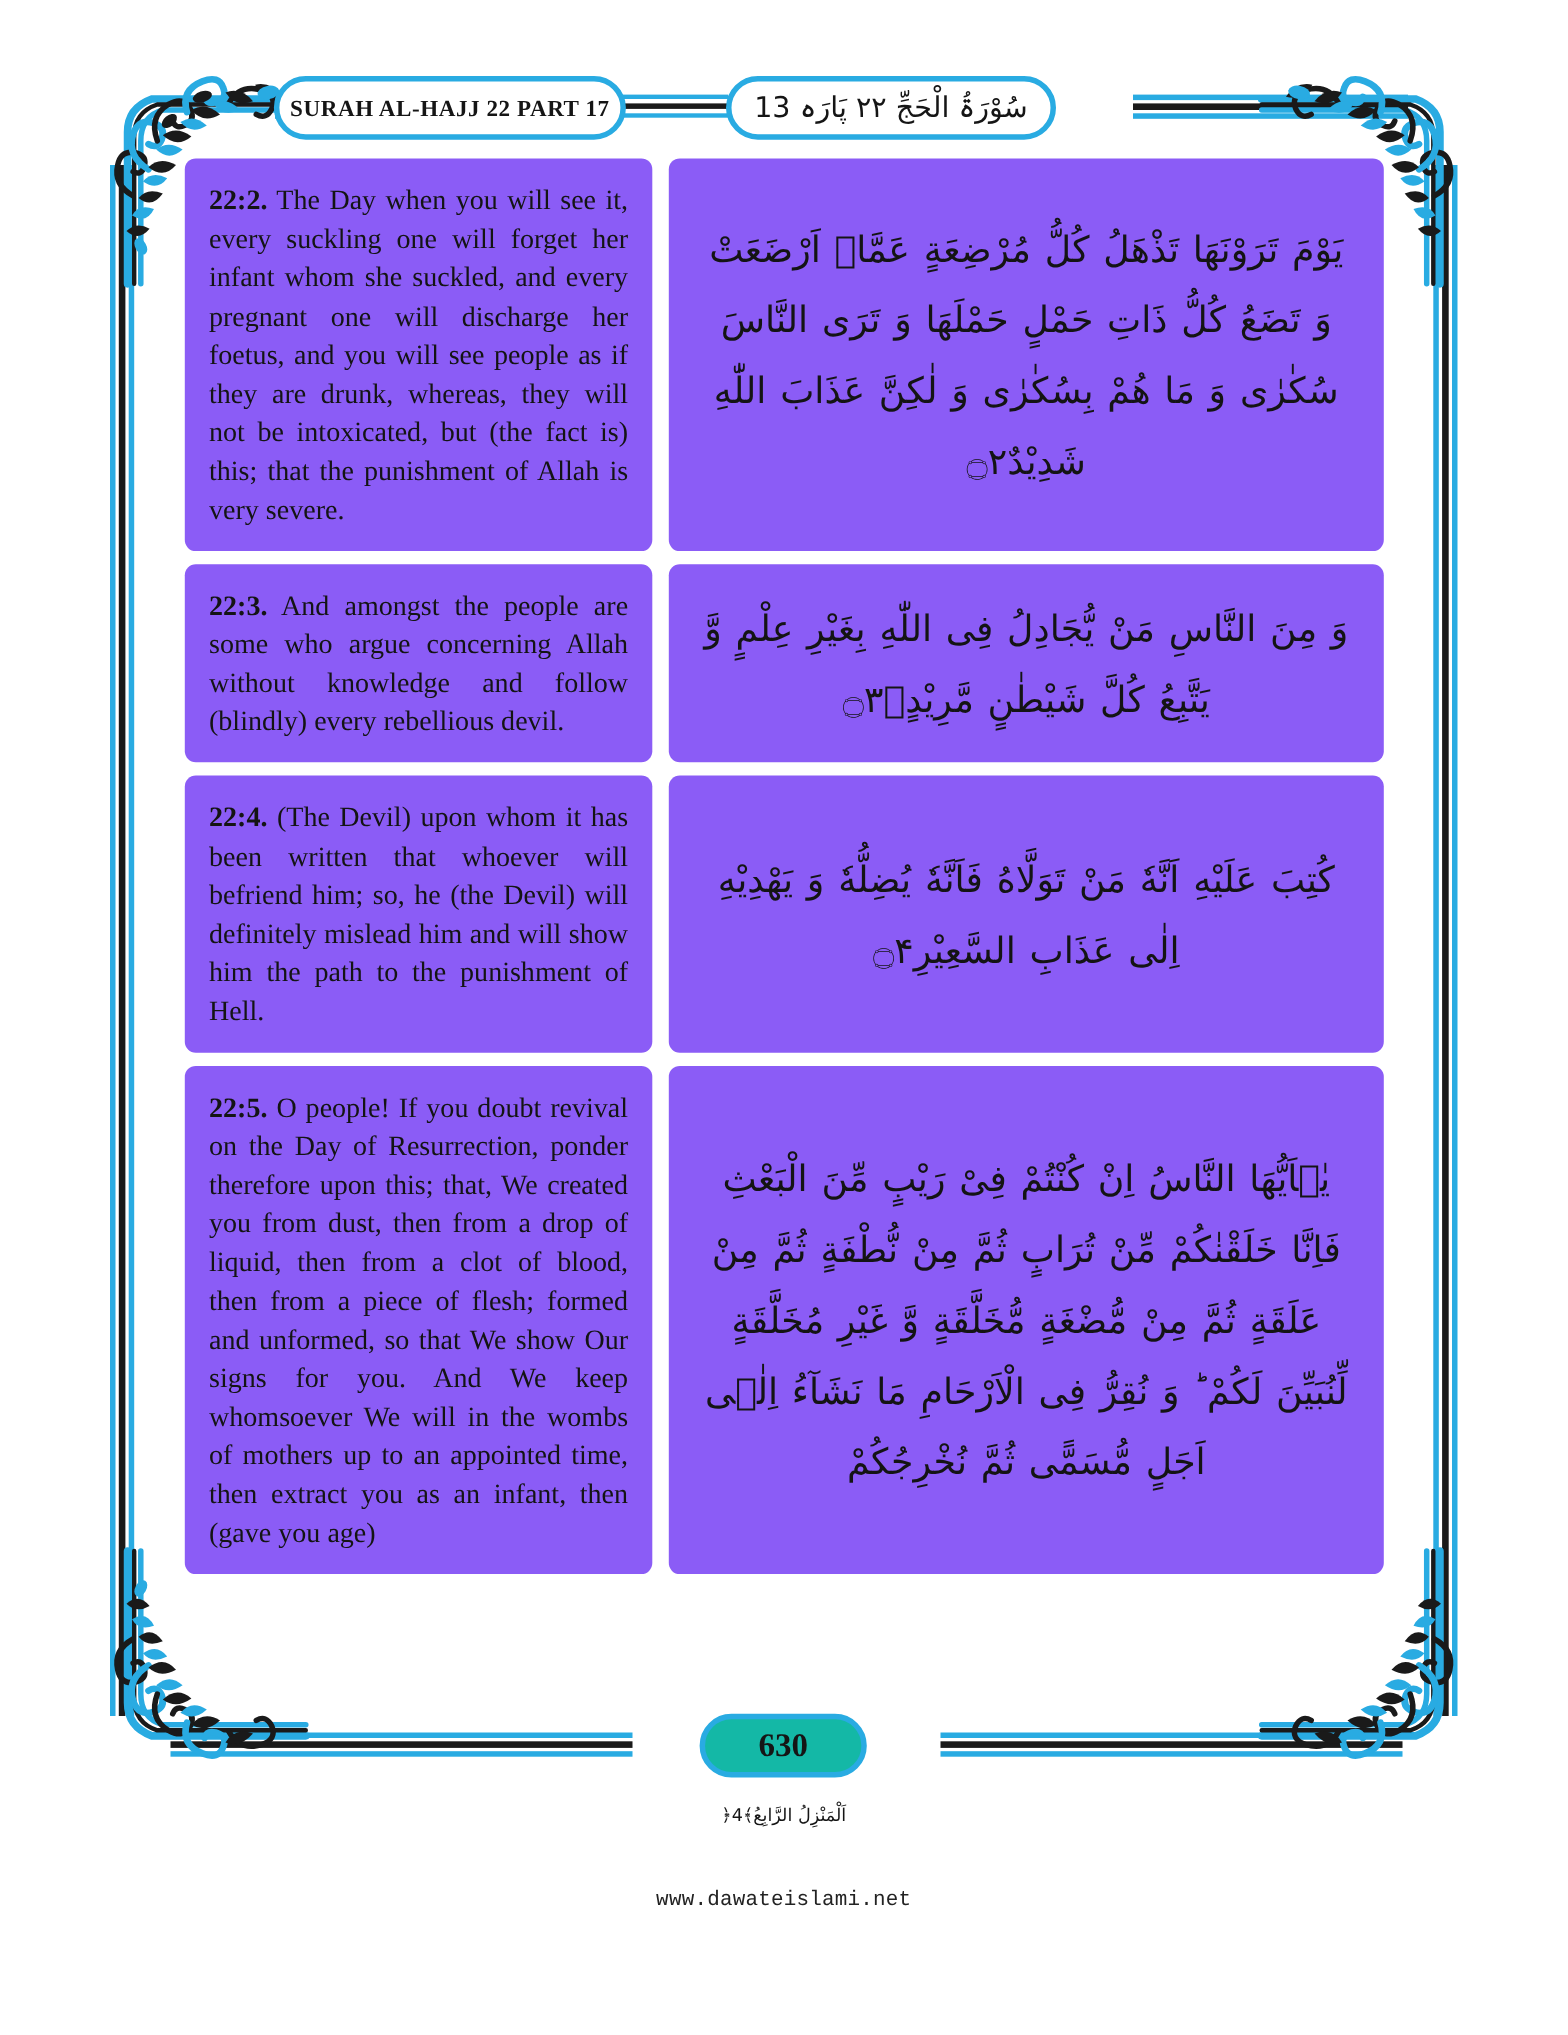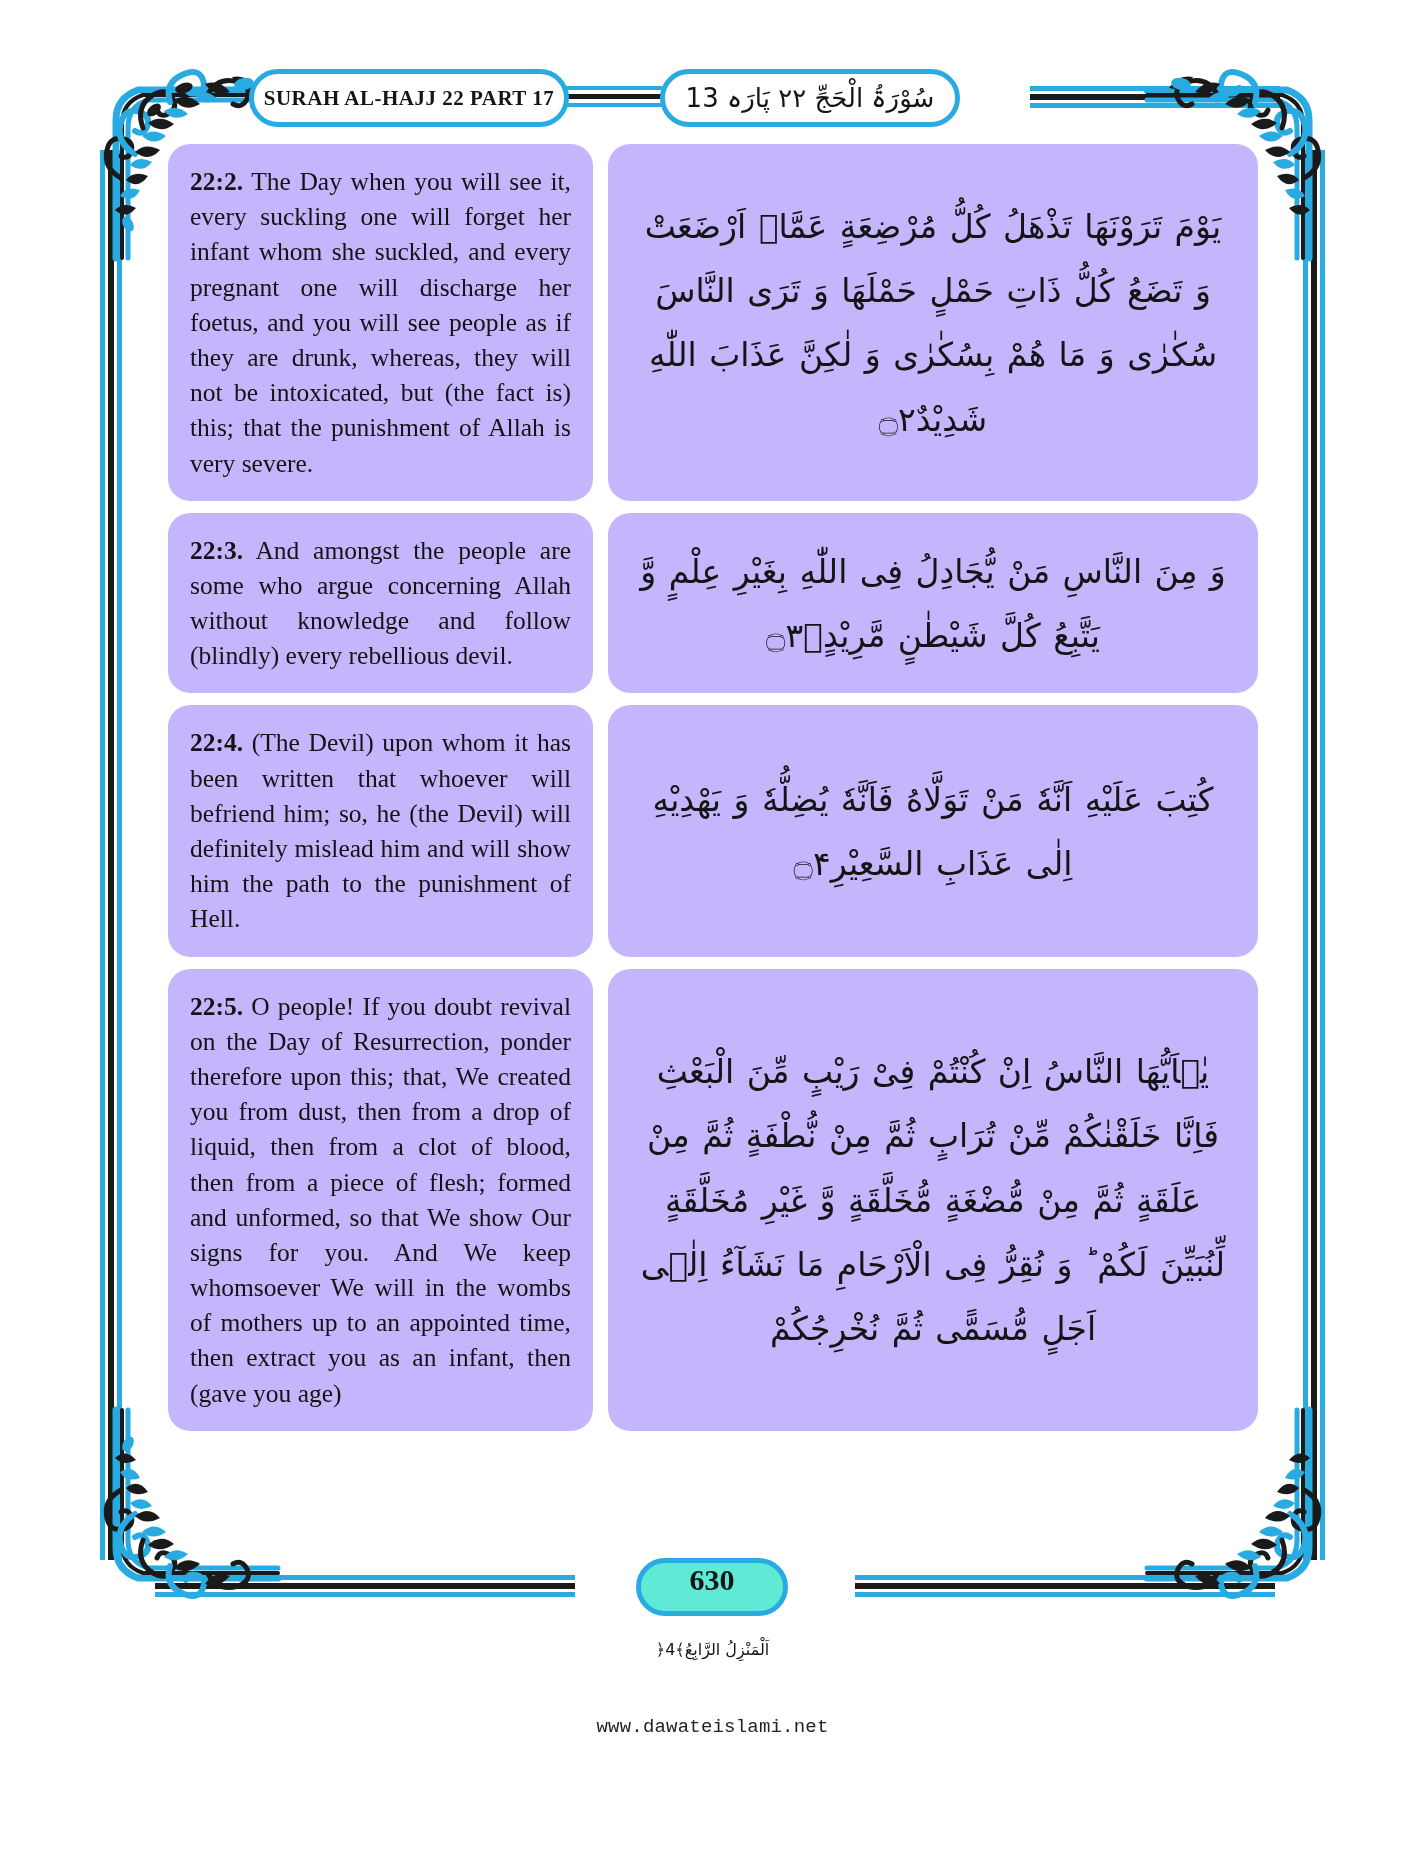--- a/index.html
+++ b/index.html
@@ -125,22 +125,22 @@
     width: 1090px;
     height: 1405px;
   }
   .verse-row {
     display: flex;
     gap: 15px;
     margin-bottom: 12px;
     align-items: stretch;
   }
   .block {
-    background: #c4b5fd;
-    border-radius: 22px;
+    background: #8b5cf6;
+    border-radius: 10px;
     box-sizing: border-box;
   }
   .en-block {
     width: 425px;
     flex: 0 0 425px;
     padding: 20px 22px 20px 22px;
   }
   .ar-block {
     flex: 1 1 auto;
     padding: 20px 26px 18px 26px;
@@ -168,25 +168,26 @@
     font-size: 33px;
     line-height: 1.95;
     word-spacing: 2px;
   }
   #page-number-pill {
     position: absolute;
     left: 636px;
     top: 1558px;
     width: 152px;
     height: 58px;
-    background: #5eead4;
+    background: #14b8a6;
     border: 5px solid #29abe2;
     border-radius: 32px;
     box-sizing: border-box;
     display: flex;
+    align-items: center;
     justify-content: center;
     z-index: 5;
   }
   #page-number-pill .pn {
     font-family: "Liberation Serif", serif;
     font-size: 30px;
     font-weight: bold;
     color: #151515;
   }
   #footer-manzil {

